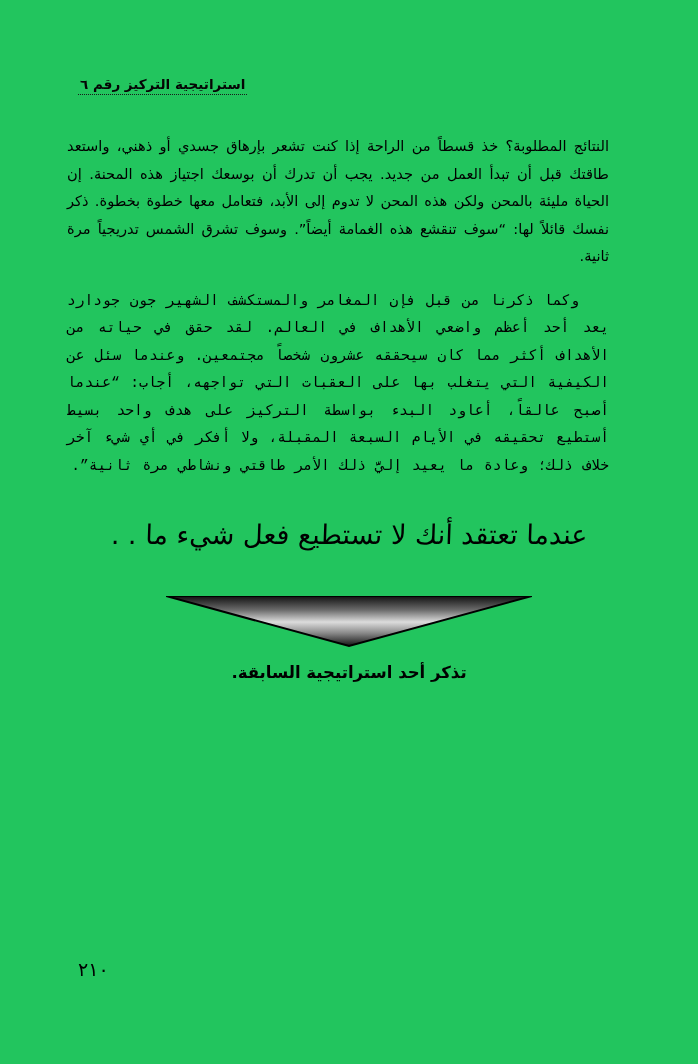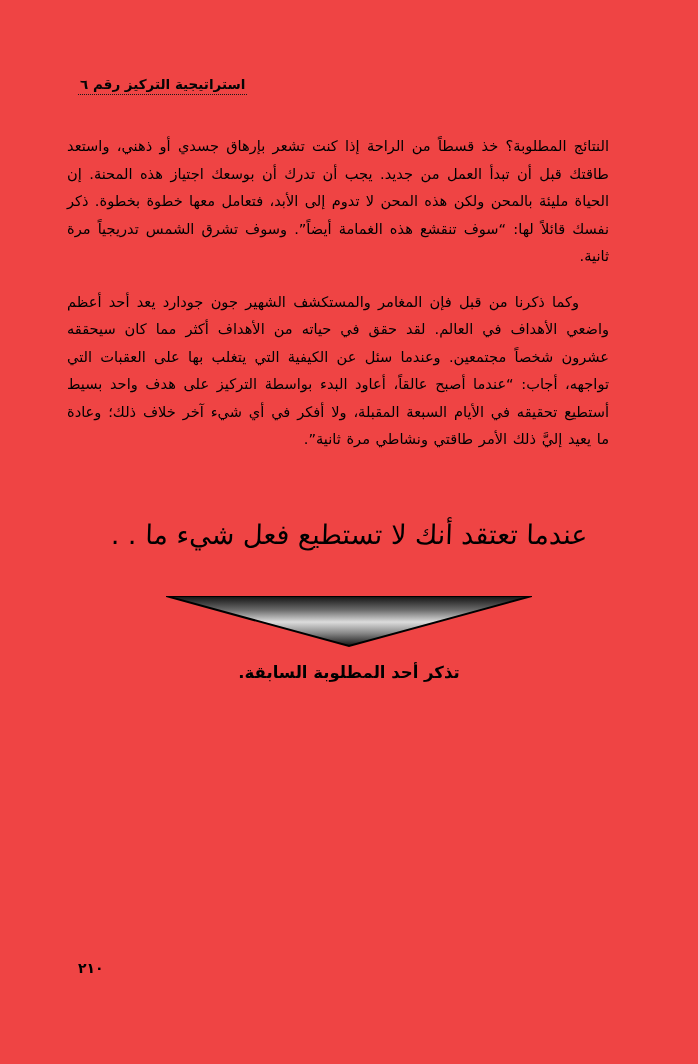--- a/index.html
+++ b/index.html
@@ -13,21 +13,21 @@
     height: 1064px;
     position: relative;
     overflow: hidden;
     font-family: "DejaVu Sans", sans-serif;
     color: #000000;
   }
 
   .page {
     position: absolute;
     inset: 0;
-    background: #ef4444;
+    background: #22c55e;
   }
 
   
   .running-head {
     position: absolute;
     top: 74px;
     right: 78px;
     width: 542px;
     text-align: left;
     direction: rtl;
@@ -59,20 +59,21 @@
     font-size: 14.6px;
     line-height: 27.5px;
     color: #000000;
     margin: 0 0 18px 0;
     text-align: justify;
     text-align-last: right;
     word-spacing: 1px;
   }
   .para.indent {
     text-indent: 30px;
+    font-family: Liberation Mono, monospace;
   }
 
   
   .pullquote {
     position: absolute;
     top: 518px;
     right: 78px;
     width: 542px;
     text-align: center;
     direction: rtl;
@@ -124,22 +125,22 @@
   .folio {
     position: absolute;
     top: 958px;
     right: 78px;
     width: 542px;
     text-align: left;
     direction: rtl;
   }
   .folio-text {
     font-family: "DejaVu Sans", sans-serif;
-    font-size: 14px;
-    font-weight: bold;
+    font-size: 19px;
+    font-weight: normal;
     color: #000000;
     letter-spacing: 0.5px;
   }
 </style>
 </head>
 <body>
 
 <div class="page">
 
   <div class="running-head">
@@ -165,20 +166,20 @@
           <stop offset="74%" stop-color="#8a8a8a"></stop>
           <stop offset="100%" stop-color="#121212"></stop>
         </linearGradient>
       </defs>
       <polygon points="0,0 366,0 183,50" fill="url(#triShade)"></polygon>
       <polygon points="0,0 366,0 183,50" fill="none" stroke="#000000" stroke-width="2"></polygon>
     </svg>
   </div>
 
   <div class="caption">
-    <span class="caption-text">تذكر أحد المطلوبة السابقة.</span>
+    <span class="caption-text">تذكر أحد استراتيجية السابقة.</span>
   </div>
 
   <div class="folio">
     <span class="folio-text">٢١٠</span>
   </div>
 
 </div>
 
 </body></html>

